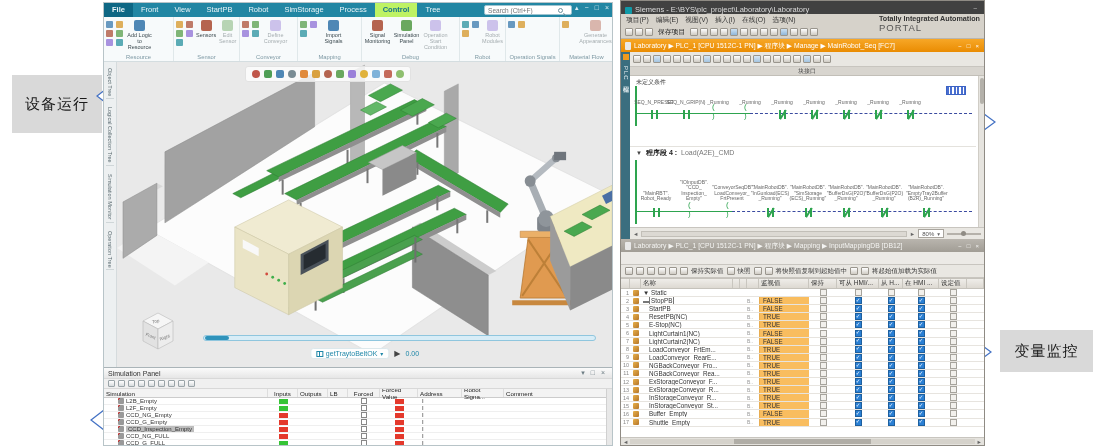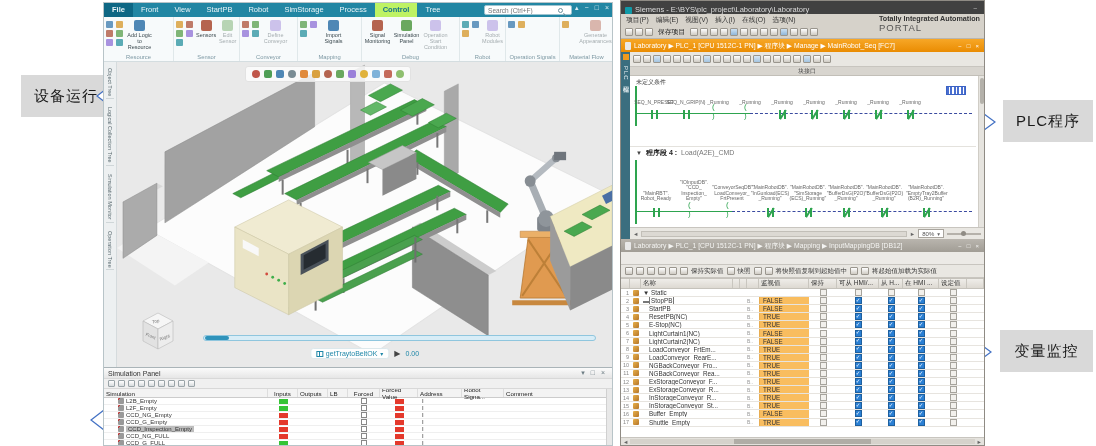--- a/index.html
+++ b/index.html
@@ -152,28 +152,27 @@
   .wt-hscroll{height:8px;background:#e4e2dd;border-top:1px solid #c8c5bf;display:flex;align-items:center;padding:0 2px;gap:2px;flex:0 0 auto;}
   .wt-hscroll .tr{flex:1;height:5px;background:#d5d2cb;position:relative;}
   .wt-hscroll .th{position:absolute;left:30%;width:40%;top:0;height:5px;background:#b0ada6;}
   .arr6{font-size:5.5px;color:#666;}
 </style>
 </head>
 <body>
 
 <div id="stage">
 
-  <div class="callout" style="left:21px;top:75px;width:90px;height:42px;text-align:center;">设备运行</div>
+  <div class="callout" style="left:12px;top:75px;width:90px;height:58px;text-align:center;">设备运行</div>
   <svg class="co-arrow" style="left:96px;top:85px;" width="40" height="22">
       <polygon points="40,7 14,7 14,1 1,11 14,21 14,15 40,15" fill="#fff" stroke="#4472c4" stroke-width="1.3"></polygon>
     </svg>
   <svg class="co-arrow" style="left:90px;top:409px;" width="40" height="22">
       <polygon points="40,7 14,7 14,1 1,11 14,21 14,15 40,15" fill="#fff" stroke="#4472c4" stroke-width="1.3"></polygon>
     </svg>
-  <div class="callout" style="left:1003px;top:100px;width:90px;height:42px;">PLC程序</div>
   <svg class="co-arrow" style="left:950px;top:110px;" width="46" height="24">
       <polygon points="0,8 30,8 30,1 45,12 30,23 30,16 0,16" fill="#fff" stroke="#4472c4" stroke-width="1.3"></polygon>
     </svg>
   <div class="callout" style="left:1000px;top:330px;width:93px;height:42px;">变量监控</div>
   <svg class="co-arrow" style="left:946px;top:340px;" width="46" height="24">
       <polygon points="0,8 30,8 30,1 45,12 30,23 30,16 0,16" fill="#fff" stroke="#4472c4" stroke-width="1.3"></polygon>
     </svg>
 
   <div id="ps">
     <div class="ps-tabs">

